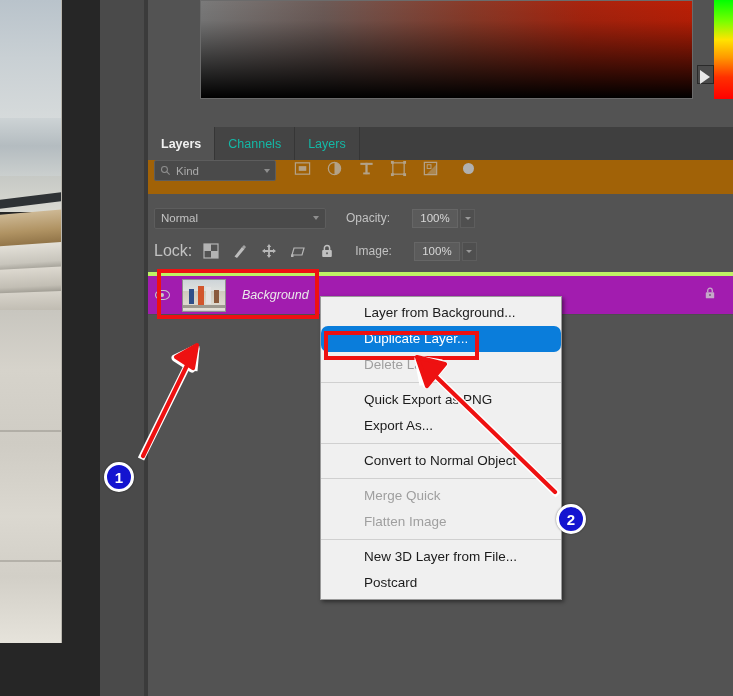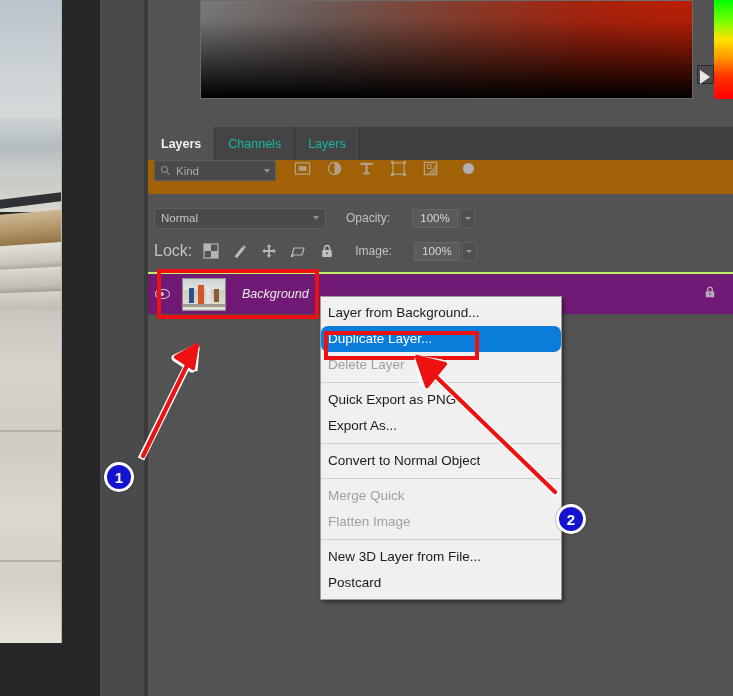--- a/index.html
+++ b/index.html
@@ -186,23 +186,23 @@
     position: absolute; left: 0; top: 236px; width: 585px; height: 30px;
     display: flex; align-items: center;
   }
   .lock-label { font-size: 16px; color: #c2c2c2; margin-left: 6px; }
   .lock-icons { display: flex; align-items: center; gap: 13px; margin-left: 11px; }
   .licon { width: 16px; height: 16px; opacity: .8; }
 
   
   .layer-row {
     position: absolute; left: 0; top: 272px; width: 585px; height: 43px;
-    background: #701a75;
+    background: #a21caf;
     display: flex; align-items: center;
-    border-top: 2px solid #bef264; border-bottom: 1px solid #4e4e4e;
+    border-top: 4px solid #bef264; border-bottom: 1px solid #4e4e4e;
   }
   .eye-cell { width: 28px; display: flex; align-items: center; justify-content: center; }
   .eye {
     width: 15px; height: 10px; border: 1.4px solid #c9c9c9;
     border-radius: 50% / 60%; position: relative;
   }
   .eye::after {
     content: ""; position: absolute; left: 50%; top: 50%;
     width: 4px; height: 4px; background: #c9c9c9; border-radius: 50%;
     transform: translate(-50%,-50%);
@@ -241,21 +241,21 @@
   .ctxmenu {
     position: absolute; left: 320px; top: 296px; width: 242px;
     background: #f0f0f0;
     border: 1px solid #9a9a9a;
     box-shadow: 2px 2px 4px rgba(0,0,0,.45);
     padding: 3px 0;
     font-size: 13.5px;
     color: #1b1b1b;
   }
   .mi {
-    height: 26px; line-height: 26px; padding-left: 7px;
+    height: 26px; line-height: 26px; padding-left: 43px;
     white-space: nowrap;
   }
   .mi.disabled { color: #9f9f9f; }
   .mi.selected { background: #0a7ddb; color: #ffffff; border-radius: 7px; }
   .msep { height: 1px; background: #d0d0d0; margin: 4px 0; }
 
   
   .arrow { position: absolute; pointer-events: none; }
   #arrow1 { left: 135px; top: 325px; }
   #arrow2 { left: 400px; top: 345px; }

